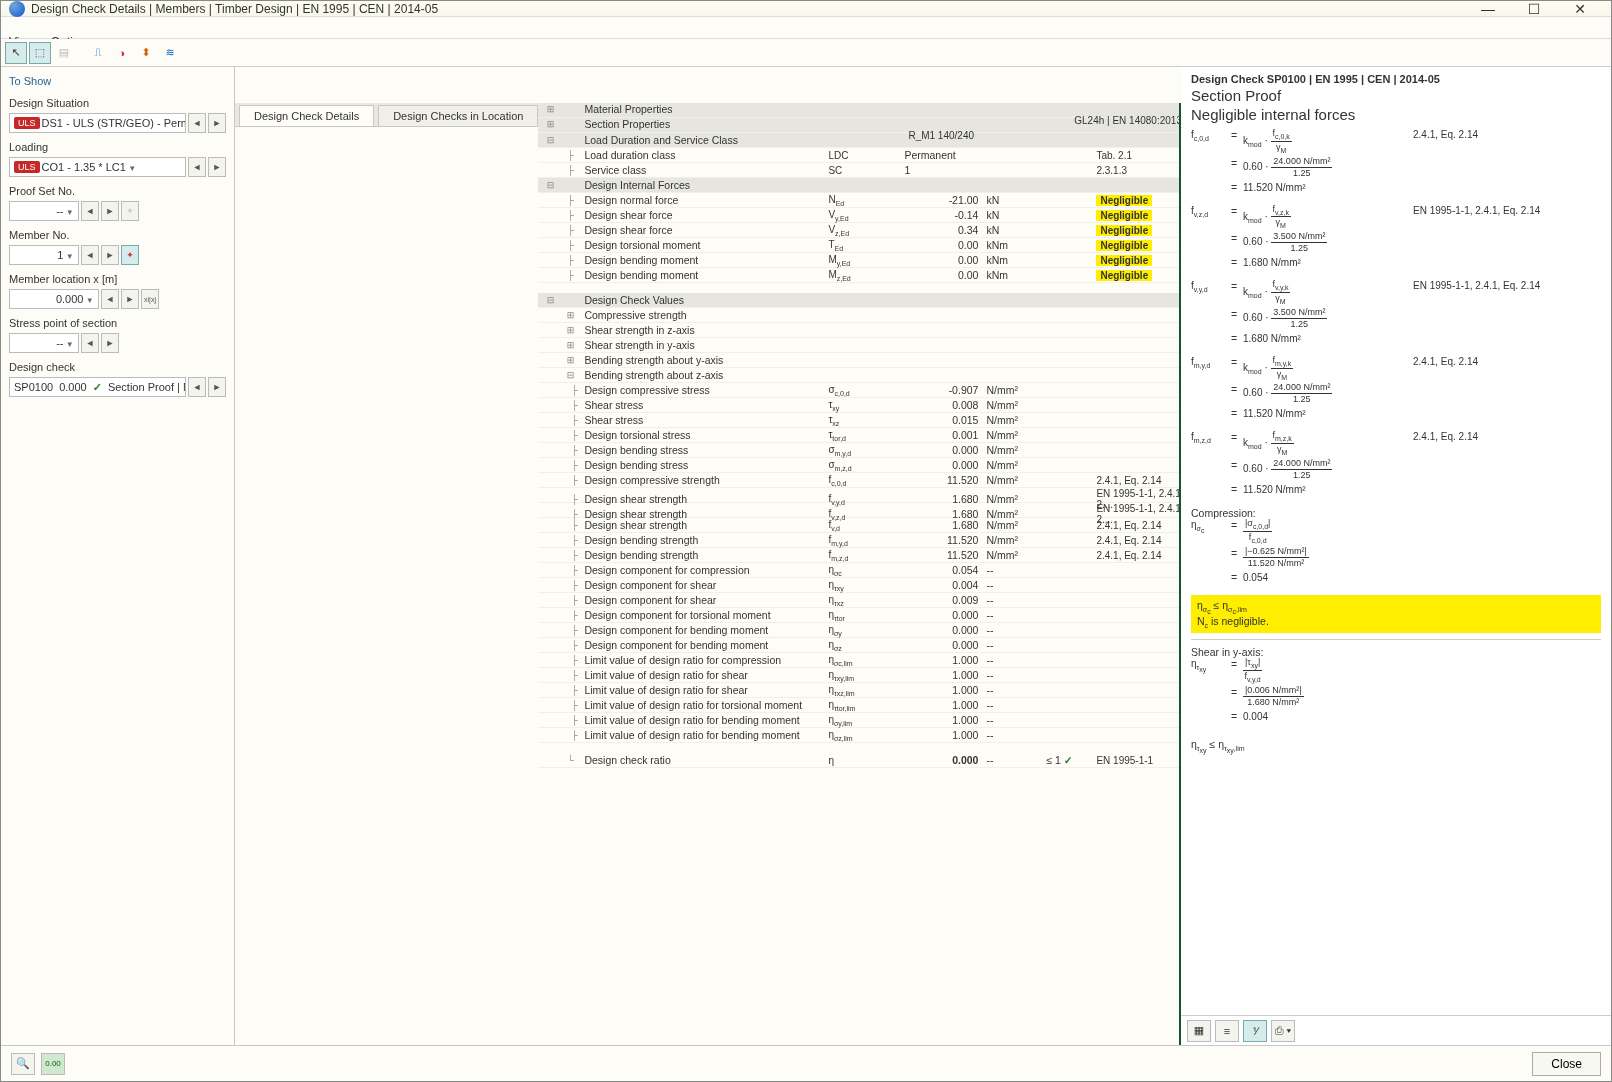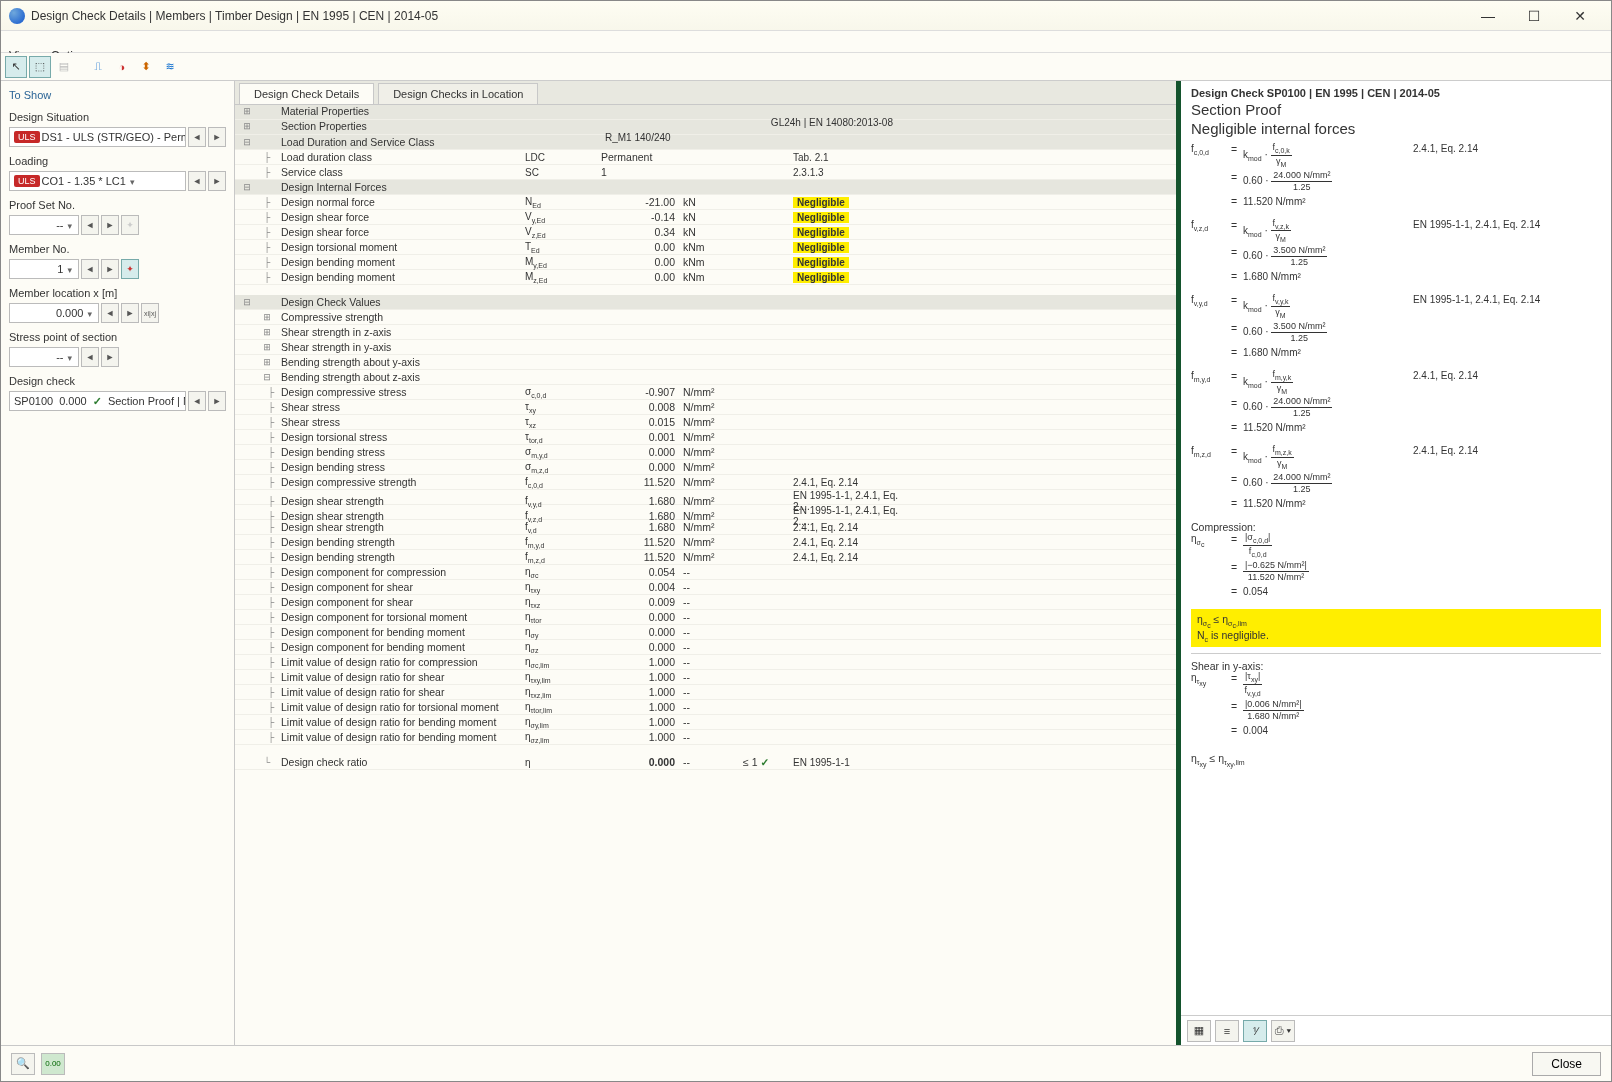--- a/index.html
+++ b/index.html
@@ -1,36 +1,36 @@
 <!DOCTYPE html>
 <html><head>
 <meta charset="utf-8">
 <style>
 * { box-sizing: border-box; margin: 0; padding: 0; }
 body { font-family: "Segoe UI", Arial, sans-serif; font-size: 11px; background: #f8f8f2; color: #333; overflow: hidden; }
 .window { width: 1612px; height: 1082px; display: flex; flex-direction: column; border: 1px solid #888; background: #fdfcf6; }
-.titlebar { height: 30px; display: flex; align-items: center; padding: 0 8px; background: linear-gradient(#fefdf3,#f8f7eb); border-bottom: 1px solid #ddd; }
+.titlebar { height: 16px; display: flex; align-items: center; padding: 0 8px; background: linear-gradient(#fefdf3,#f8f7eb); border-bottom: 1px solid #ddd; }
 .titlebar .icon { width: 16px; height: 16px; background: radial-gradient(circle at 30% 30%, #6fa8dc, #1155cc); border-radius: 50%; margin-right: 6px; }
 .titlebar .title { flex: 1; font-size: 12px; }
 .titlebar .winbtn { width: 46px; height: 30px; display: flex; align-items: center; justify-content: center; font-size: 14px; color: #333; }
 .menubar { height: 22px; display: flex; align-items: center; padding: 0 8px; gap: 16px; background: #fdfcf6; border-bottom: 1px solid #ddd; }
 .menubar span { font-size: 12px; margin-top: 28px; }
 .toolbar { height: 28px; display: flex; align-items: center; padding: 0 4px; gap: 2px; border-bottom: 1px solid #ccc; background: #fdfcf6; }
 .tbtn { width: 22px; height: 22px; display: flex; align-items: center; justify-content: center; border: 1px solid transparent; }
 .tbtn.selected { border: 1px solid #7aa; background: #d6ecec; }
 .main { flex: 1; display: flex; overflow: hidden; }
 .sidebar { width: 234px; border-right: 1px solid #c8c8c8; padding: 4px 8px; background: #fdfcf6; display: flex; flex-direction: column; gap: 2px; }
 .sidebar .hdr { font-size: 11px; color: #2a6496; padding: 4px 0 2px 0; }
 .sidebar label { font-size: 11px; display: block; margin-top: 6px; }
 .selrow { display: flex; align-items: center; gap: 2px; margin-top: 2px; }
 .uls { background: #c62828; color: #fff; font-size: 9px; padding: 1px 4px; border-radius: 2px; margin-right: 2px; }
 .sel { flex: 1; border: 1px solid #bbb; background: #fff; height: 20px; display: flex; align-items: center; padding: 0 4px; font-size: 11px; overflow: hidden; white-space: nowrap; }
 .arrowbtn { width: 18px; height: 20px; border: 1px solid #bbb; background: #f4f4ee; display: flex; align-items: center; justify-content: center; font-size: 9px; color: #555; }
 .spinbox { width: 70px; border: 1px solid #bbb; height: 20px; display: flex; align-items: center; justify-content: flex-end; padding: 0 6px; background: #fff; }
-.center { flex: 1; display: flex; flex-direction: column; border-right: 5px solid #14532d; overflow: hidden; }
+.center { flex: 1; display: flex; border-right: 2px solid #14532d; overflow: hidden; margin-top: 36px; }
 .tabs { height: 24px; display: flex; align-items: flex-end; background: #e8e8e0; border-bottom: 1px solid #c8c8c8; }
 .tab { padding: 4px 14px; font-size: 11px; border: 1px solid #c8c8c8; border-bottom: none; background: #f0efe8; margin-left: 4px; }
 .tab.active { background: #fdfcf6; font-weight: normal; }
 .grid { flex: 1; overflow-y: auto; background: #fdfcf6; }
 .grow { display: grid; grid-template-columns: 20px 20px 248px 76px 78px 60px 50px 110px; align-items: center; height: 15px; font-size: 10.5px; padding-left: 2px; border-bottom: 1px solid #f0efe8; }
 .grow.sect { background: #e6e6de; font-weight: normal; height: 15px; }
 .grow .c1 { text-align: center; color: #888; font-size: 9px; }
 .grow .c2 { text-align: center; color: #888; font-size: 9px; }
 .grow .name { padding-left: 4px; }
 .grow .sym { font-size: 10px; }

